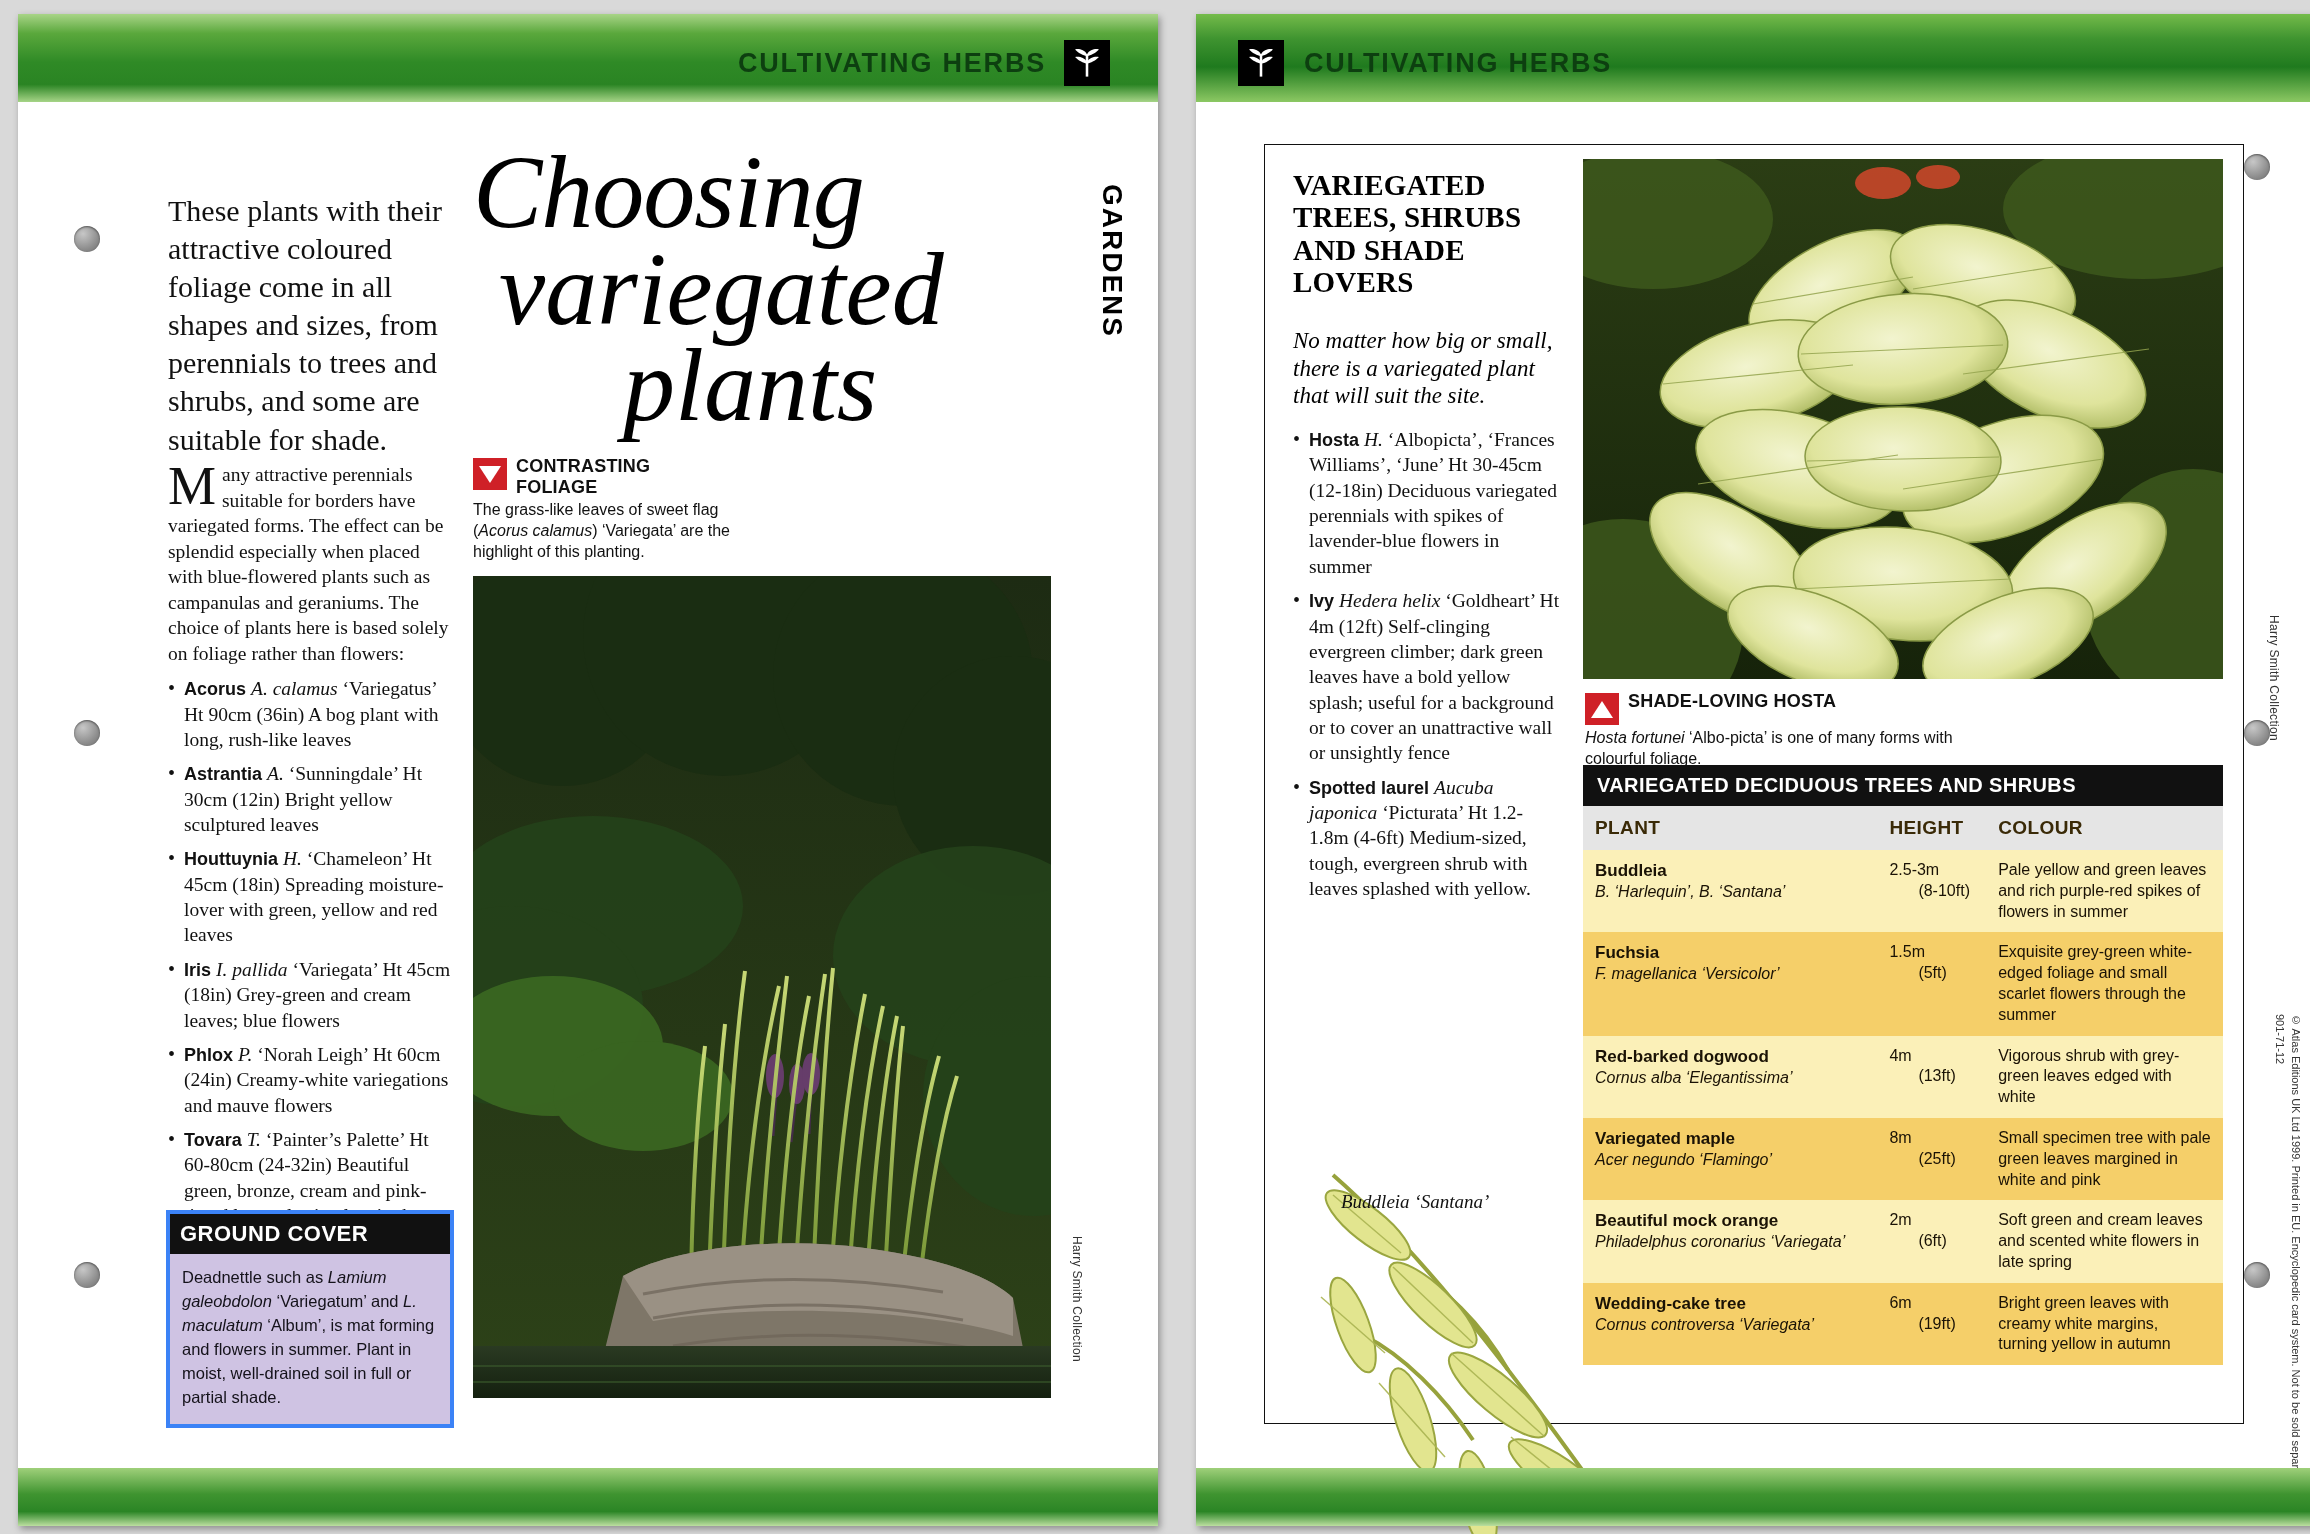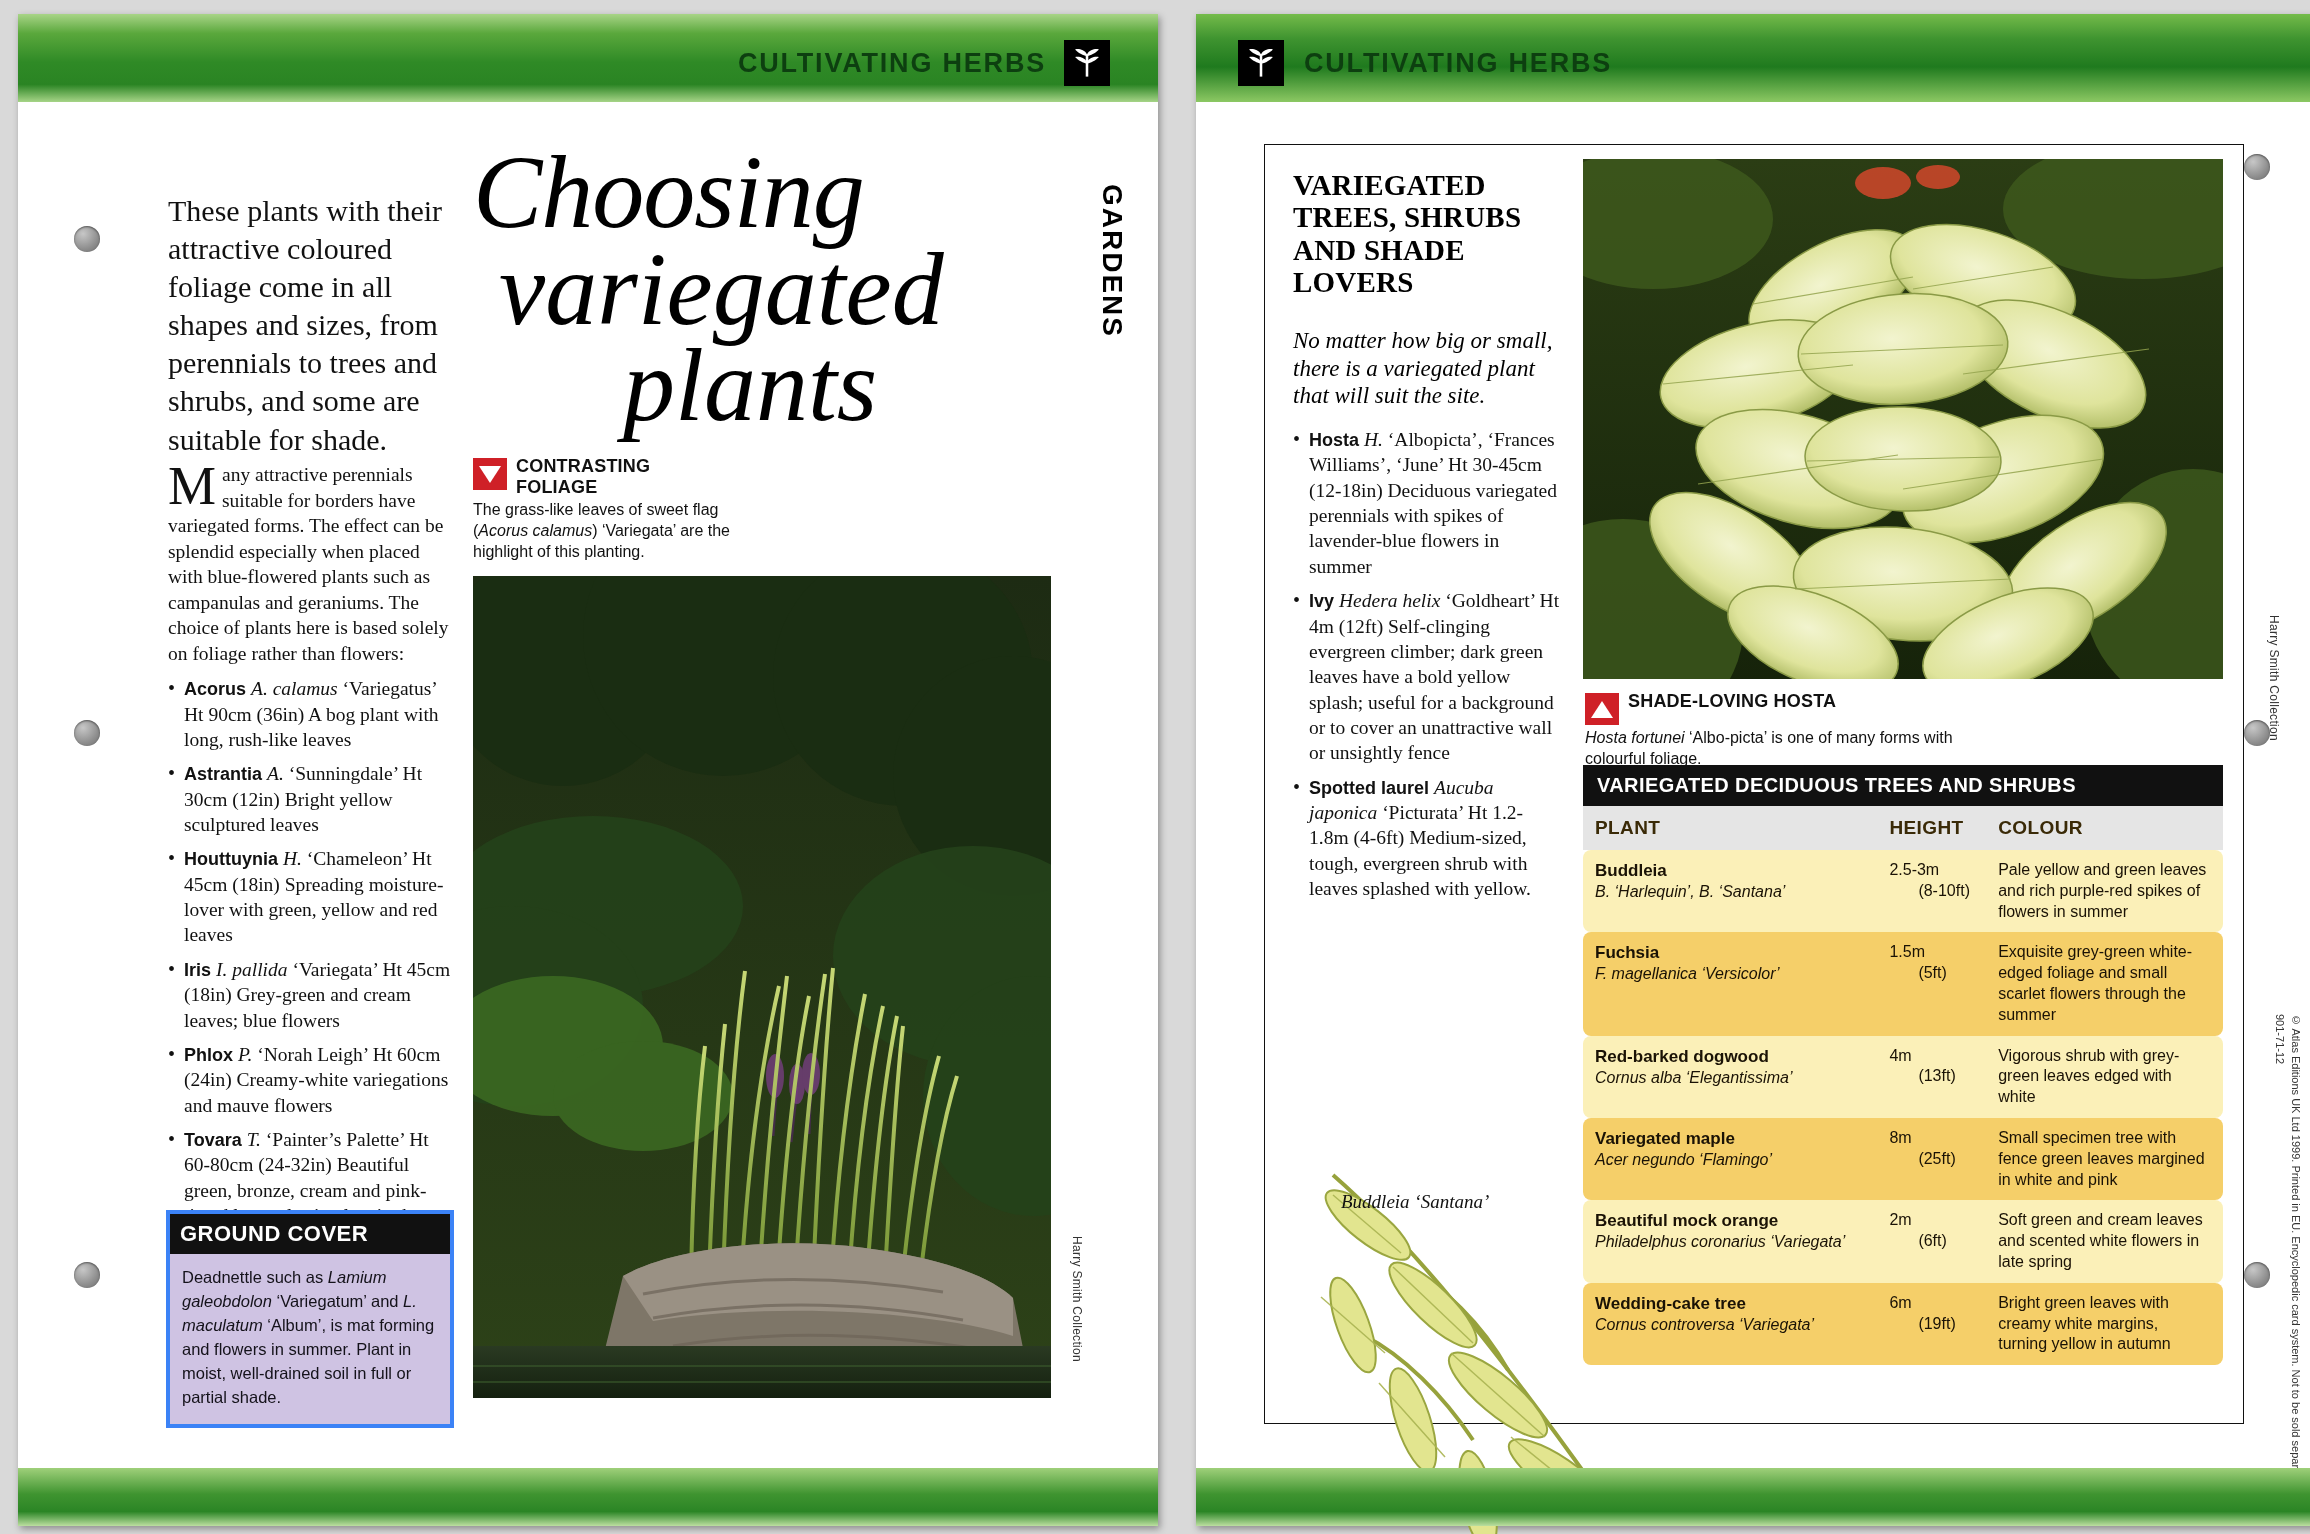--- a/index.html
+++ b/index.html
@@ -172,21 +172,21 @@
     letter-spacing:.4px; padding:9px 14px;
   }
   #tbl-head {
     display:flex; background:#e5e5e5; color:#3a2a07;
     font-weight:700; font-size:19px; letter-spacing:.4px;
   }
   #tbl-head div { padding:11px 12px; }
   .col-plant  { width:46%; }
   .col-height { width:17%; }
   .col-colour { width:37%; }
-  .trow { display:flex;border-radius:8px; }
+  .trow { display:flex; }
   .trow > div { padding:10px 12px; font-size:16px; line-height:1.3; color:#1a1205; }
   .trow.odd  { background:#fbf0b8; }
   .trow.even { background:#f5cf69; }
   .trow .pname { font-weight:700; font-size:17px; display:block; }
   .trow .plat  { font-style:italic; display:block; }
   .trow .h1 { display:block; }
   .trow .h2 { display:block;margin-left:29px; }
 
   #buddleia-label {
     position:absolute; left:76px; top:1045px;
@@ -481,21 +481,21 @@
           </div>
           <div class="trow even">
             <div class="col-plant">
               <span class="pname">Variegated maple</span>
               <span class="plat">Acer negundo ‘Flamingo’</span>
             </div>
             <div class="col-height">
               <span class="h1">8m</span>
               <span class="h2">(25ft)</span>
             </div>
-            <div class="col-colour">Small specimen tree with fence green leaves margined in white and pink</div>
+            <div class="col-colour">Small specimen tree with pale green leaves margined in white and pink</div>
           </div>
           <div class="trow odd">
             <div class="col-plant">
               <span class="pname">Beautiful mock orange</span>
               <span class="plat">Philadelphus coronarius ‘Variegata’</span>
             </div>
             <div class="col-height">
               <span class="h1">2m</span>
               <span class="h2">(6ft)</span>
             </div>

